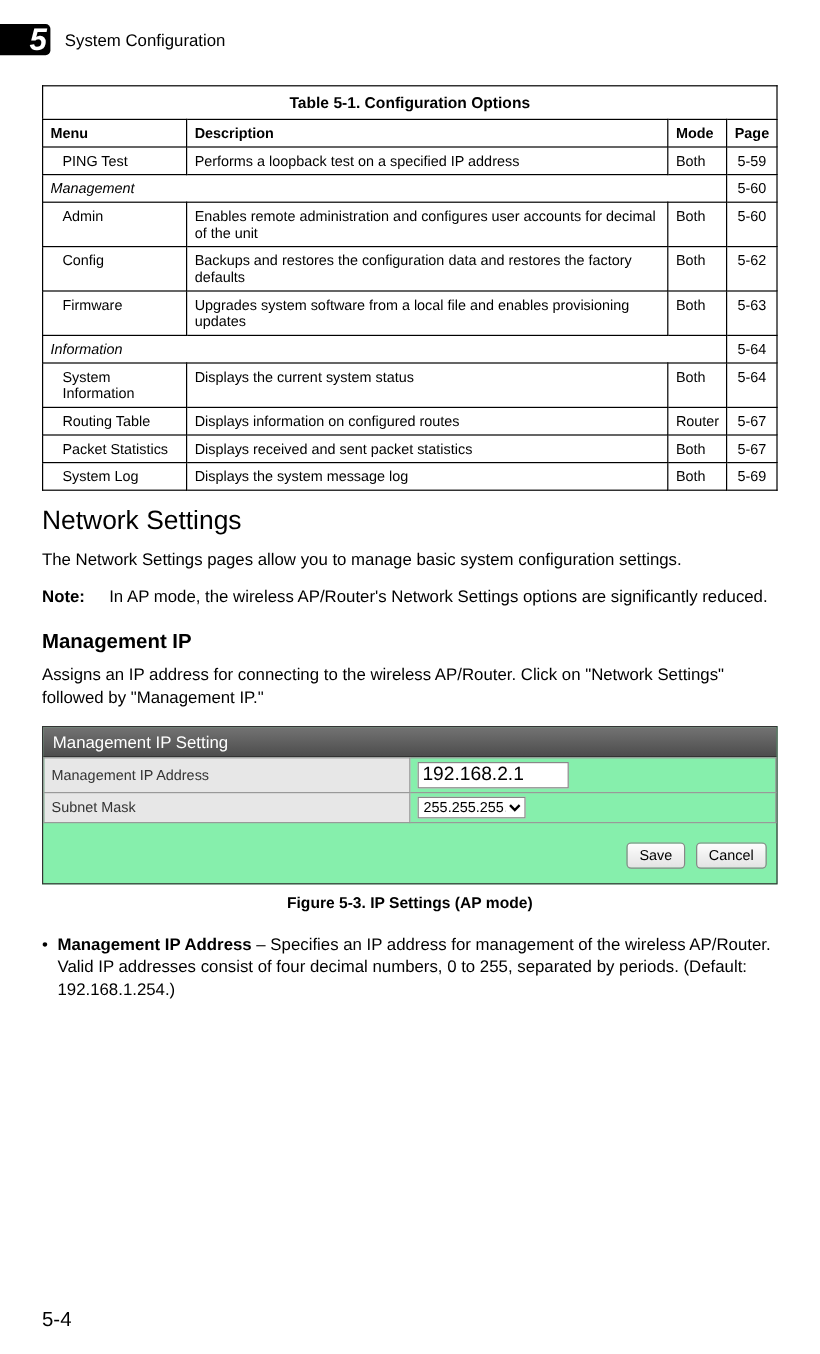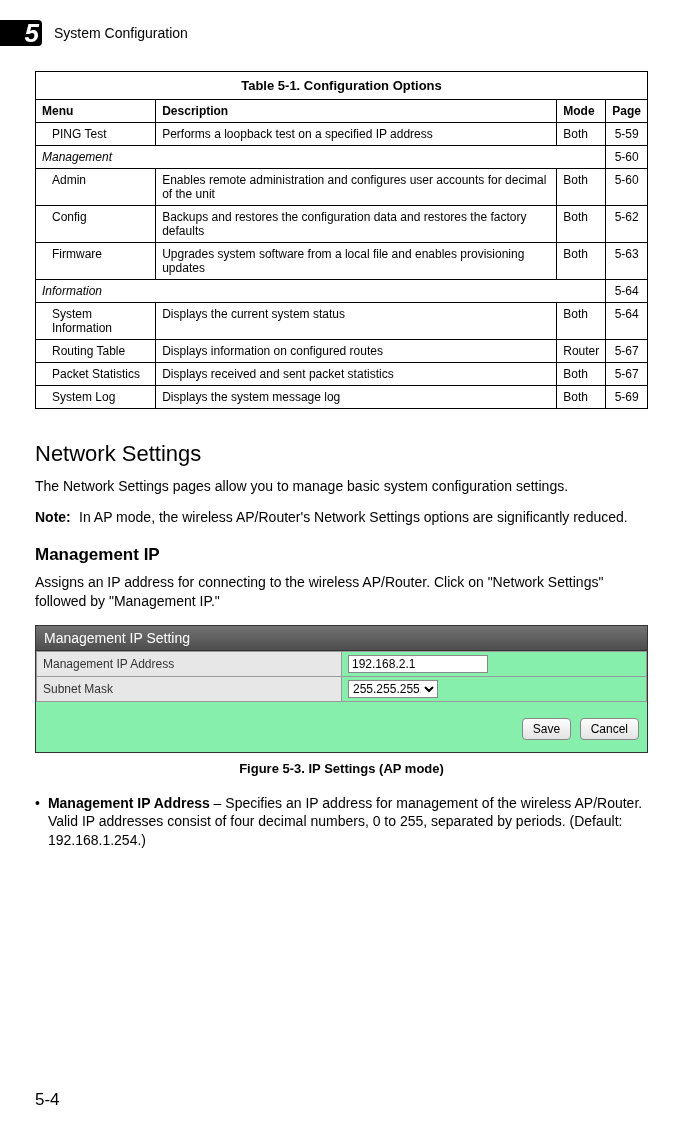--- a/index.html
+++ b/index.html
@@ -38,21 +38,21 @@
       margin-left: -35px;
       padding-left: 10px;
     }
     .header-title {
       font-size: 14px;
     }
     table.config-table {
       width: 100%;
       border-collapse: collapse;
       font-size: 12px;
-      margin-bottom: 32px;
+      margin-bottom: 12px;
       padding-left: 32px;
     }
     table.config-table caption {
       font-weight: bold;
       font-size: 13px;
       padding: 6px;
       border: 1px solid #000;
       border-bottom: none;
       text-align: center;
     }
@@ -89,21 +89,21 @@
       margin-bottom: 12px;
     }
     .note-block {
       font-size: 14px;
       line-height: 1.35;
       margin-bottom: 18px;
       display: flex;
     }
     .note-label {
       font-weight: bold;
-      width: 44px;
+      width: 56px;
       flex-shrink: 0;
     }
     h2.subheading {
       font-size: 17px;
       font-weight: bold;
       margin-bottom: 8px;
     }
     .screenshot-box {
       border: 1px solid #333;
       background: #86efac;
@@ -128,22 +128,22 @@
       padding: 3px 6px;
       font-size: 12px;
       font-family: Verdana, sans-serif;
     }
     .panel-table td.label-cell {
       background: #e7e7e7;
       color: #333;
       width: 50%;
     }
     .panel-table td.input-cell input[type="text"] {
-      width: 140px;
-      font-size: 12px;
+      width: 126px;
+      font-size: 16px;
       padding: 1px 3px;
       border: 1px solid #888;
     }
     .panel-table td.input-cell select {
       width: 90px;
       font-size: 12px;
       border: 1px solid #888;
       background: #fff;
     }
     .button-row {

